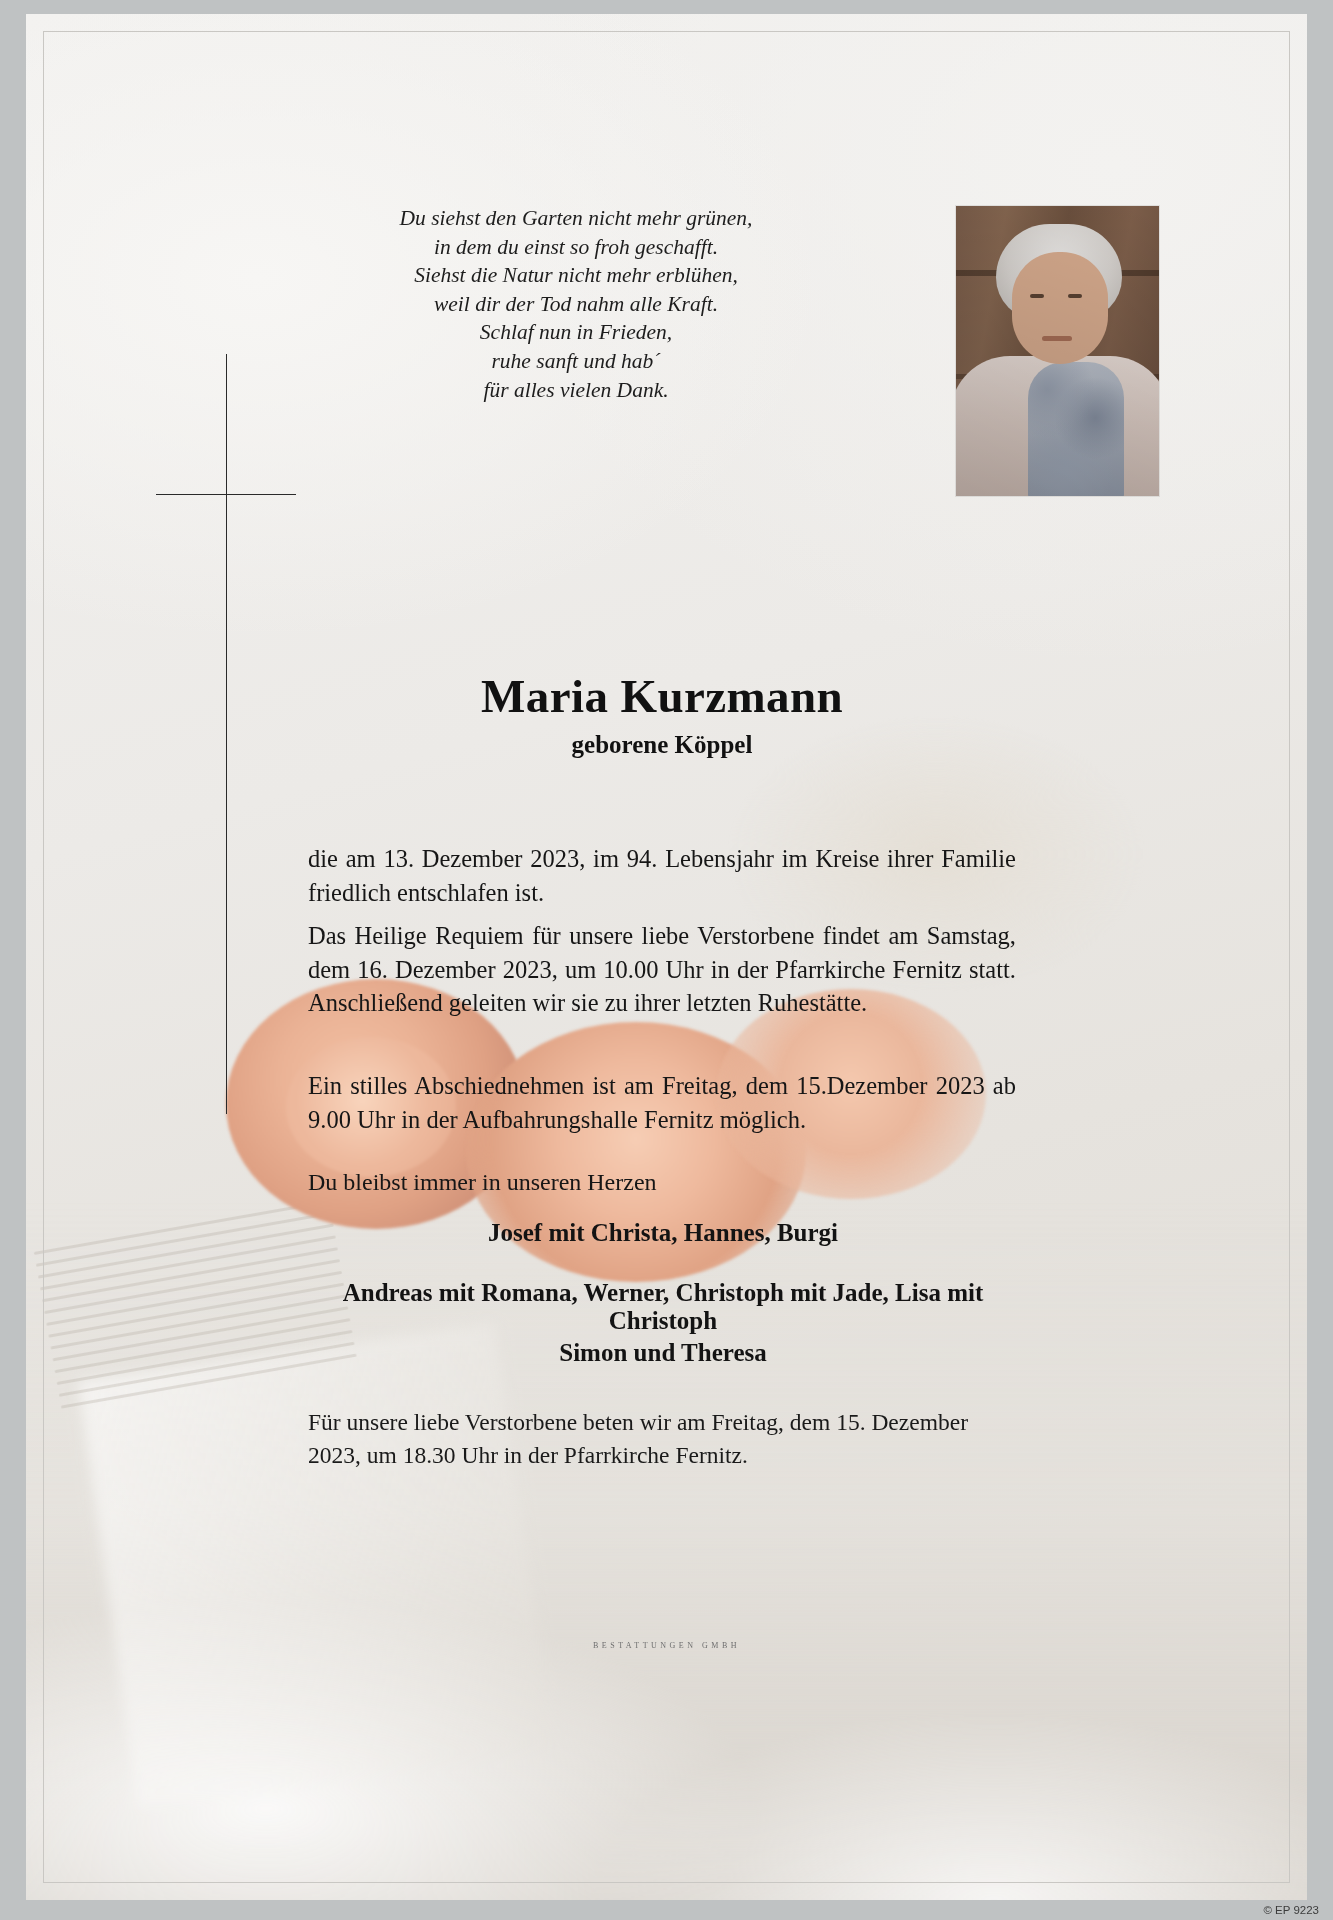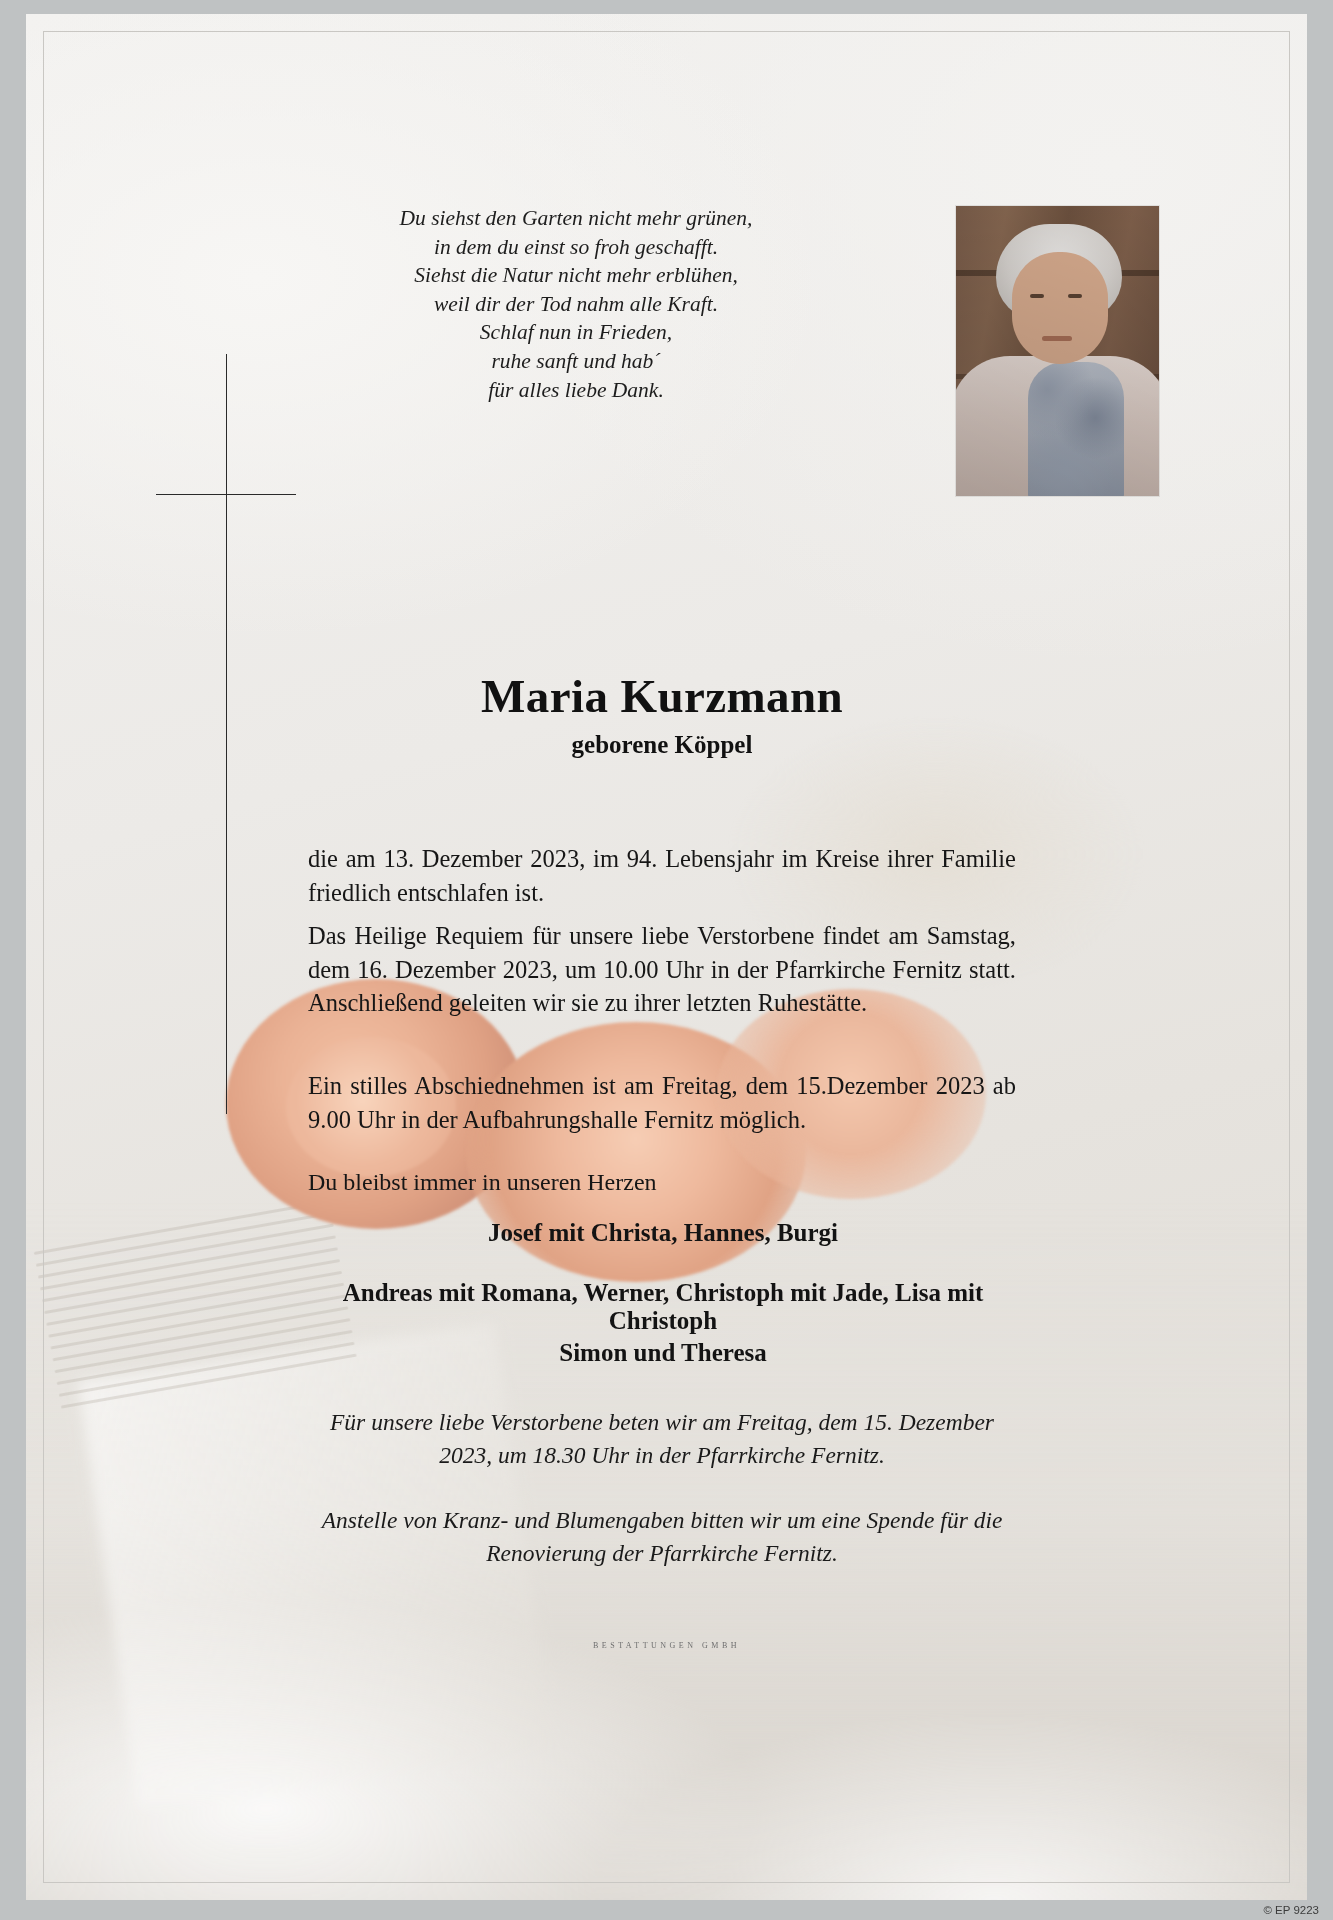--- a/index.html
+++ b/index.html
@@ -293,22 +293,20 @@
   }
   .fam1 { top: 1205px; font-size: 25px; }
   .fam2 { top: 1265px; font-size: 25px; }
   .fam3 { top: 1325px; font-size: 25px; }
 
   .prayer {
     position: absolute;
     left: 282px;
     top: 1392px;
     width: 708px;
-    text-align: center;
-    font-style: italic;
     font-size: 23.5px;
     line-height: 1.4;
     color: #1a1a1a;
   }
 
   .donation {
     position: absolute;
     left: 272px;
     top: 1490px;
     width: 728px;
@@ -385,21 +383,21 @@
 
     <div class="content">
 
       <div class="verse">
         <div>Du siehst den Garten nicht mehr grünen,</div>
         <div>in dem du einst so froh geschafft.</div>
         <div>Siehst die Natur nicht mehr erblühen,</div>
         <div>weil dir der Tod nahm alle Kraft.</div>
         <div>Schlaf nun in Frieden,</div>
         <div>ruhe sanft und hab´</div>
-        <div>für alles liebe Dank.</div>
+        <div>für alles vielen Dank.</div>
       </div>
 
       <div class="portrait">
         <div class="wall"></div>
         <div class="cardigan"></div>
         <div class="blouse"></div>
         <div class="hair"></div>
         <div class="face"></div>
         <div class="eye l"></div>
         <div class="eye r"></div>
@@ -417,21 +415,20 @@
       <div class="para p2">Das Heilige Requiem für unsere liebe Verstorbene findet am Samstag, dem 16. Dezember 2023, um 10.00 Uhr in der Pfarrkirche Fernitz statt. Anschließend geleiten wir sie zu ihrer letzten Ruhestätte.</div>
       <div class="para p3">Ein stilles Abschiednehmen ist am Freitag, dem 15.Dezember 2023 ab 9.00 Uhr in der Aufbahrungshalle Fernitz möglich.</div>
 
       <div class="closing">Du bleibst immer in unseren Herzen</div>
 
       <div class="family fam1">Josef mit Christa, Hannes, Burgi</div>
       <div class="family fam2">Andreas mit Romana, Werner, Christoph mit Jade, Lisa mit Christoph</div>
       <div class="family fam3">Simon und Theresa</div>
 
       <div class="prayer">Für unsere liebe Verstorbene beten wir am Freitag, dem 15. Dezember 2023, um 18.30 Uhr in der Pfarrkirche Fernitz.</div>
-      <div class="donation">Anstelle von Kranz- und Blumengaben bitten wir um eine Spende für die Renovierung der Pfarrkirche Fernitz.</div>
 
       <div class="logo">
         <div class="sub">BESTATTUNGEN GMBH</div>
       </div>
 
     </div>
   </div>
 
   <div class="copyright">© EP 9223</div>
 </div>

